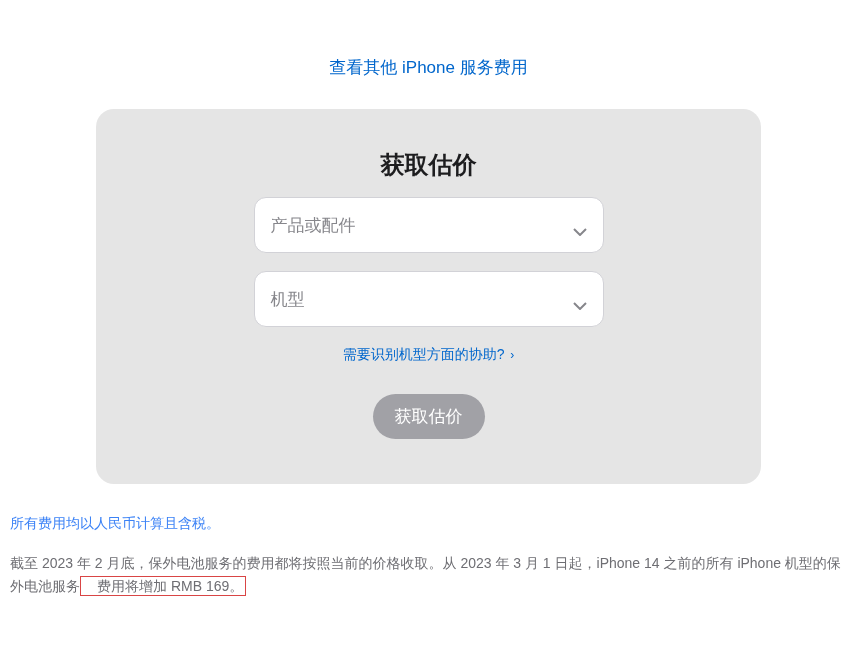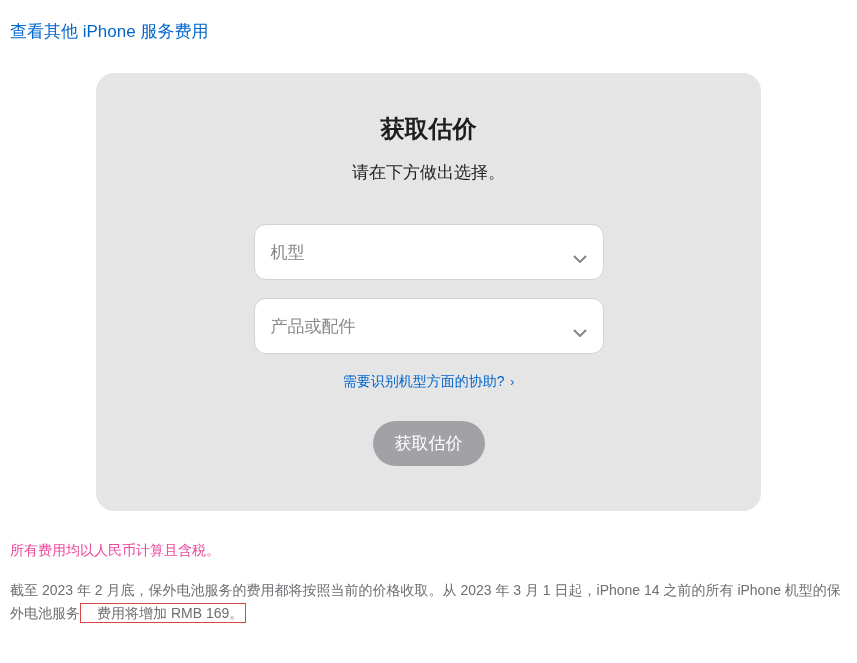--- a/index.html
+++ b/index.html
@@ -12,21 +12,23 @@
       background: #ffffff;
       width: 857px;
       height: 663px;
       overflow: hidden;
     }
     .container {
       width: 100%;
       padding: 0 10px;
     }
     .top-link {
+      text-align: center;
       padding: 20px 0 30px 0;
+      margin-top: 36px;
     }
     .top-link a {
       color: #0066cc;
       text-decoration: none;
       font-size: 17px;
       font-weight: 400;
     }
     .card {
       background: #e5e5e5;
       border-radius: 18px;
@@ -105,21 +107,21 @@
       border: none;
       border-radius: 980px;
       padding: 11px 22px;
       font-size: 17px;
       font-weight: 400;
       cursor: pointer;
       min-width: 97px;
     }
     .footnote {
       font-size: 14px;
-      color: #ec4899;
+      color: #3b82f6;
       margin: 28px 0 0 0;
       line-height: 1.6;
     }
     .footnote2 {
       font-size: 14px;
       color: #6e6e73;
       margin-top: 18px;
       line-height: 1.6;
     }
     .highlight-box {
@@ -131,36 +133,35 @@
 </head>
 <body>
 
 <div class="container">
   <div class="top-link">
     <a href="#">查看其他 iPhone 服务费用</a>
   </div>
 
   <div class="card">
     <h2 class="card-title">获取估价</h2>
-    <p class="card-subtitle">请在下方做出选择。</p>
 
     <div class="select-wrapper">
       <div class="select-box">
-        <span>机型</span>
+        <span>产品或配件</span>
         <span class="chevron">
           <svg viewBox="0 0 14 8">
               <path d="M1 1 L7 7 L13 1"></path>
             </svg>
         </span>
       </div>
     </div>
 
     <div class="select-wrapper">
       <div class="select-box">
-        <span>产品或配件</span>
+        <span>机型</span>
         <span class="chevron">
           <svg viewBox="0 0 14 8">
               <path d="M1 1 L7 7 L13 1"></path>
             </svg>
         </span>
       </div>
     </div>
 
     <div class="help-link">
       <a href="#">

